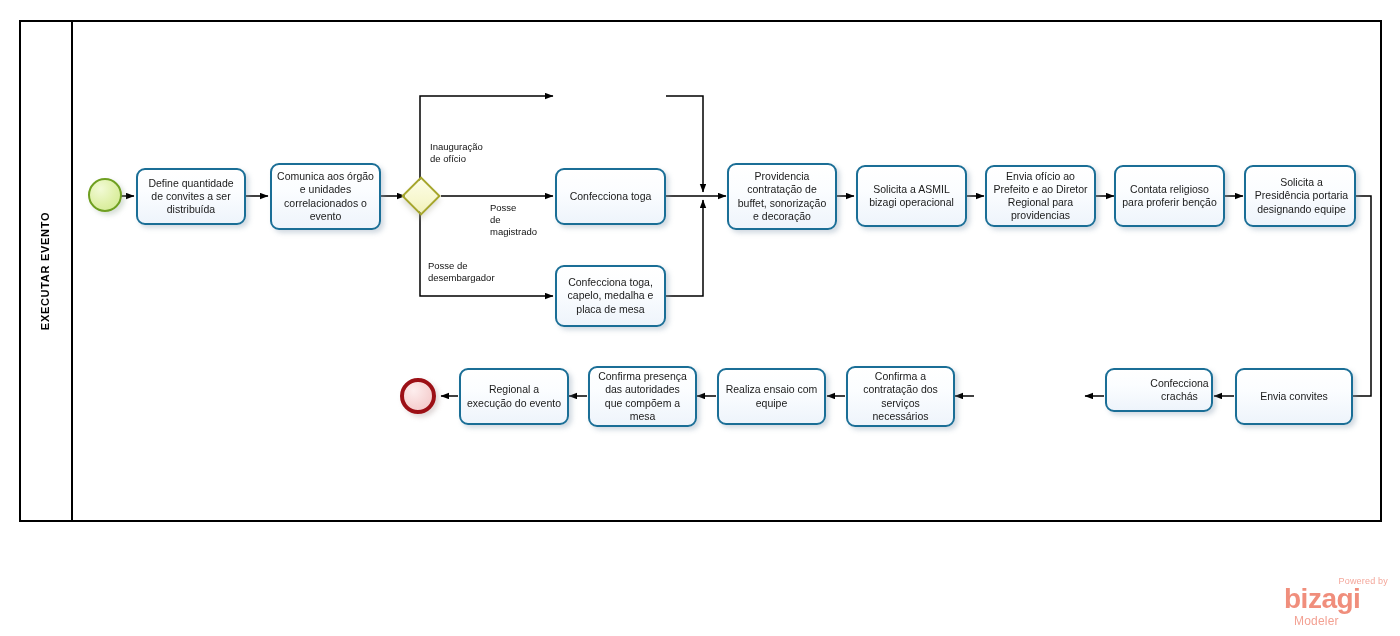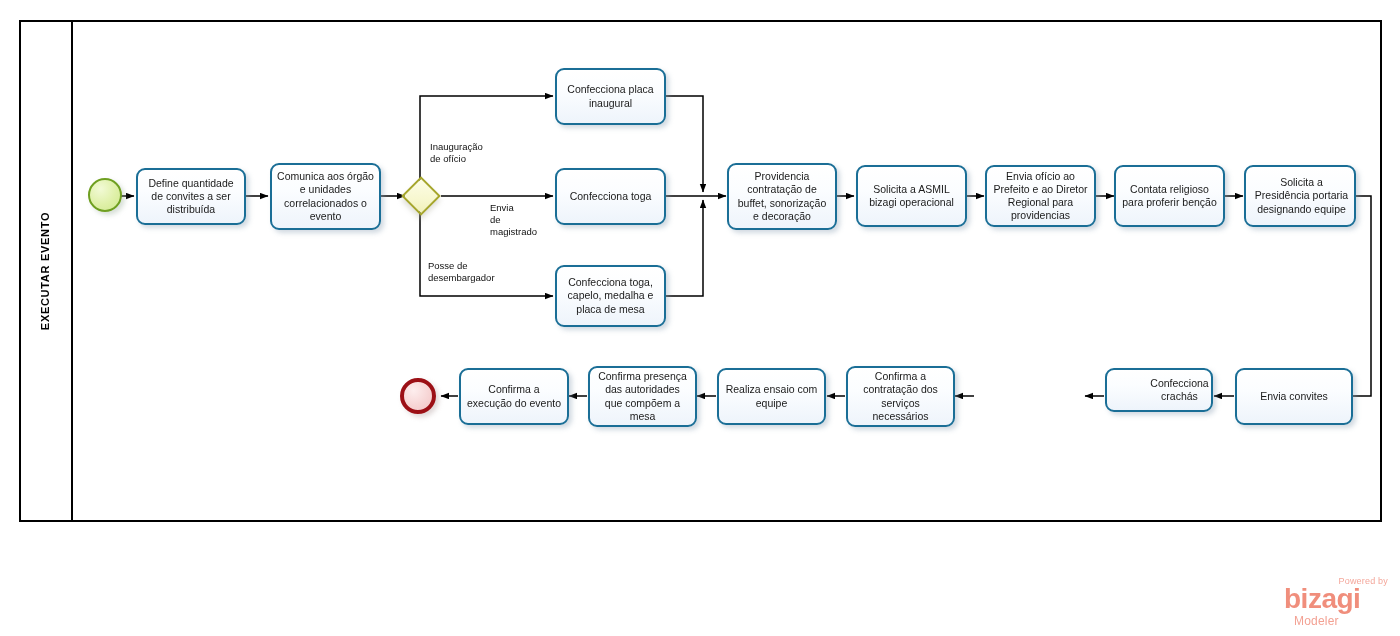--- a/index.html
+++ b/index.html
@@ -207,23 +207,20 @@
   <div class="gateway" style="left:407px; top:182px; width:28px; height:28px;"></div>
 
   <div class="task" style="left:136px; top:168px; width:110px; height:57px;">
     <span>Define quantidade de convites a ser distribuída</span>
   </div>
 
   <div class="task" style="left:270px; top:163px; width:111px; height:67px;">
     <span>Comunica  aos órgão e unidades correlacionados o evento</span>
   </div>
 
-  <div class="task" style="left:555px; top:68px; width:111px; height:57px;">
-    <span>Confecciona placa inaugural</span>
-  </div>
 
   <div class="task" style="left:555px; top:168px; width:111px; height:57px;">
     <span>Confecciona toga</span>
   </div>
 
   <div class="task" style="left:555px; top:265px; width:111px; height:62px;">
     <span>Confecciona toga, capelo,  medalha e placa de mesa</span>
   </div>
 
   <div class="task" style="left:727px; top:163px; width:110px; height:67px;">
@@ -261,27 +258,27 @@
 
   <div class="task" style="left:717px; top:368px; width:109px; height:57px;">
     <span>Realiza ensaio com equipe</span>
   </div>
 
   <div class="task" style="left:588px; top:366px; width:109px; height:61px;">
     <span>Confirma presença das autoridades que compõem a mesa</span>
   </div>
 
   <div class="task" style="left:459px; top:368px; width:110px; height:57px;">
-    <span>Confirma a execução do evento</span>
+    <span>Regional a execução do evento</span>
   </div>
 
   <div class="edge-label" style="left:430px; top:141px;">Inauguração
 de ofício</div>
 
-  <div class="edge-label" style="left:490px; top:202px;">Envia
+  <div class="edge-label" style="left:490px; top:202px;">Posse
 de
 magistrado</div>
 
   <div class="edge-label" style="left:428px; top:260px;">Posse de
 desembargador</div>
 
   <div class="logo">
     <div class="logo-powered">Powered by</div>
     <div class="logo-main">bizagi</div>
     <div class="logo-sub">Modeler</div>

